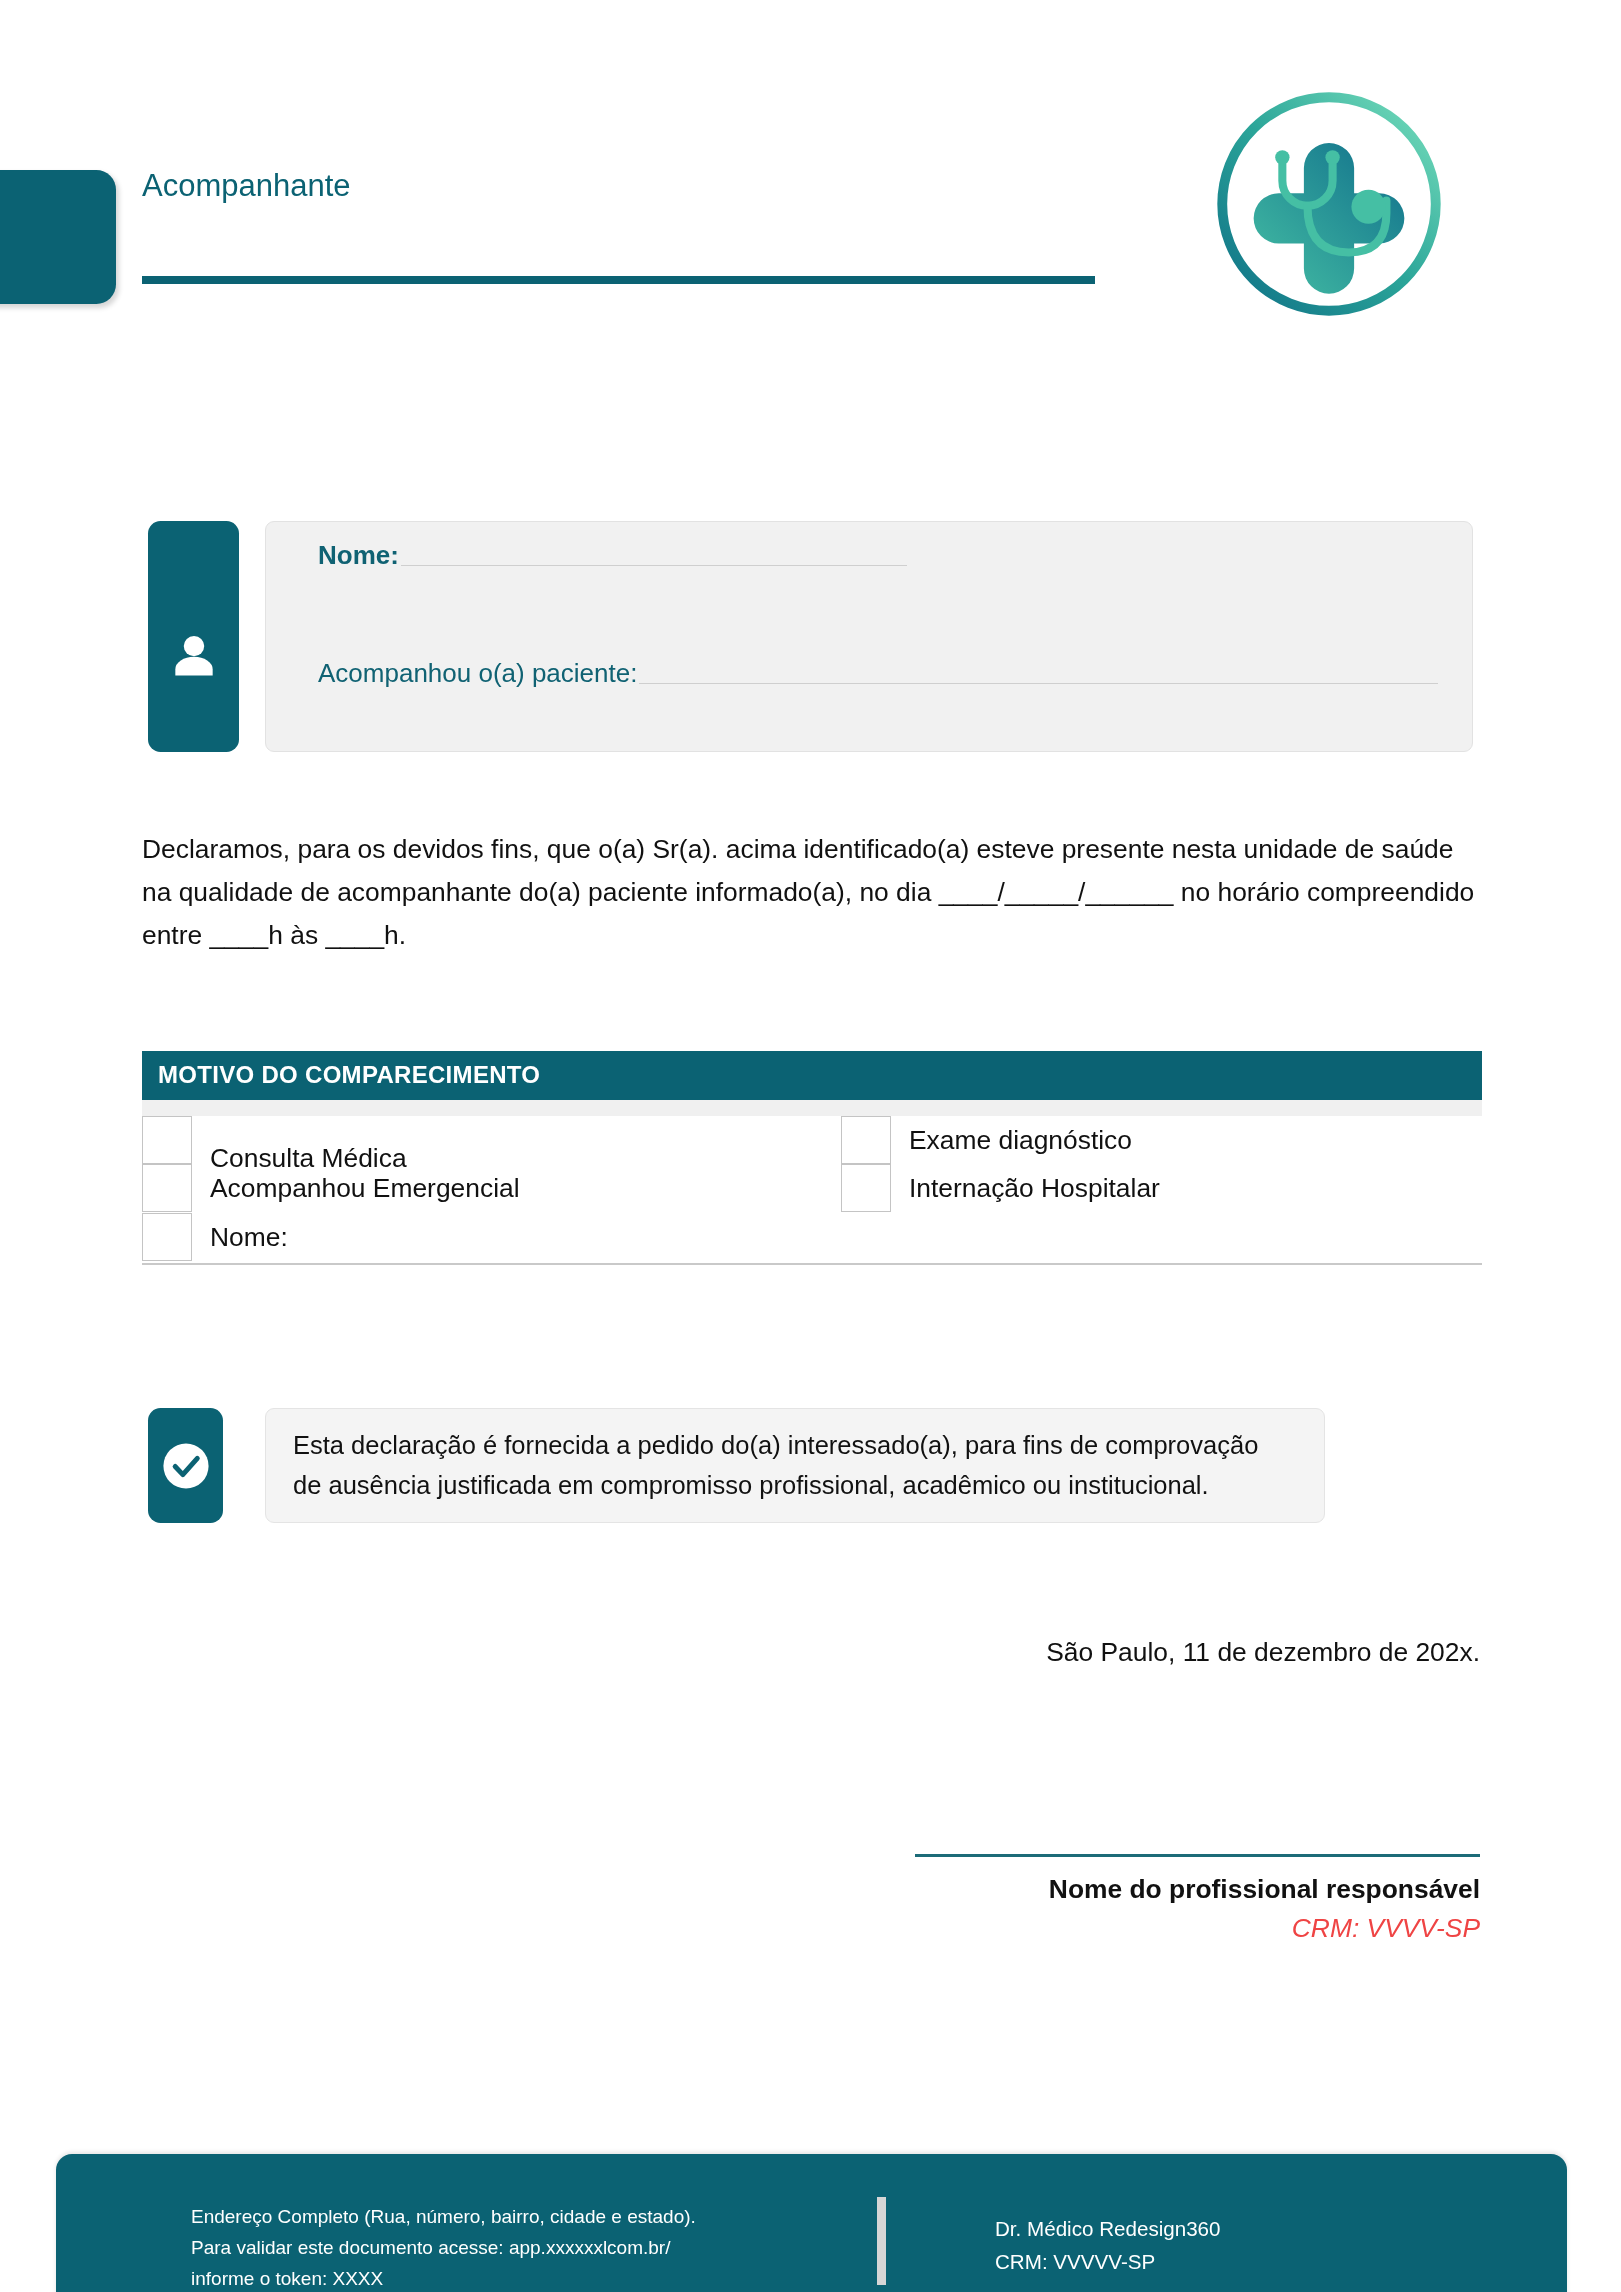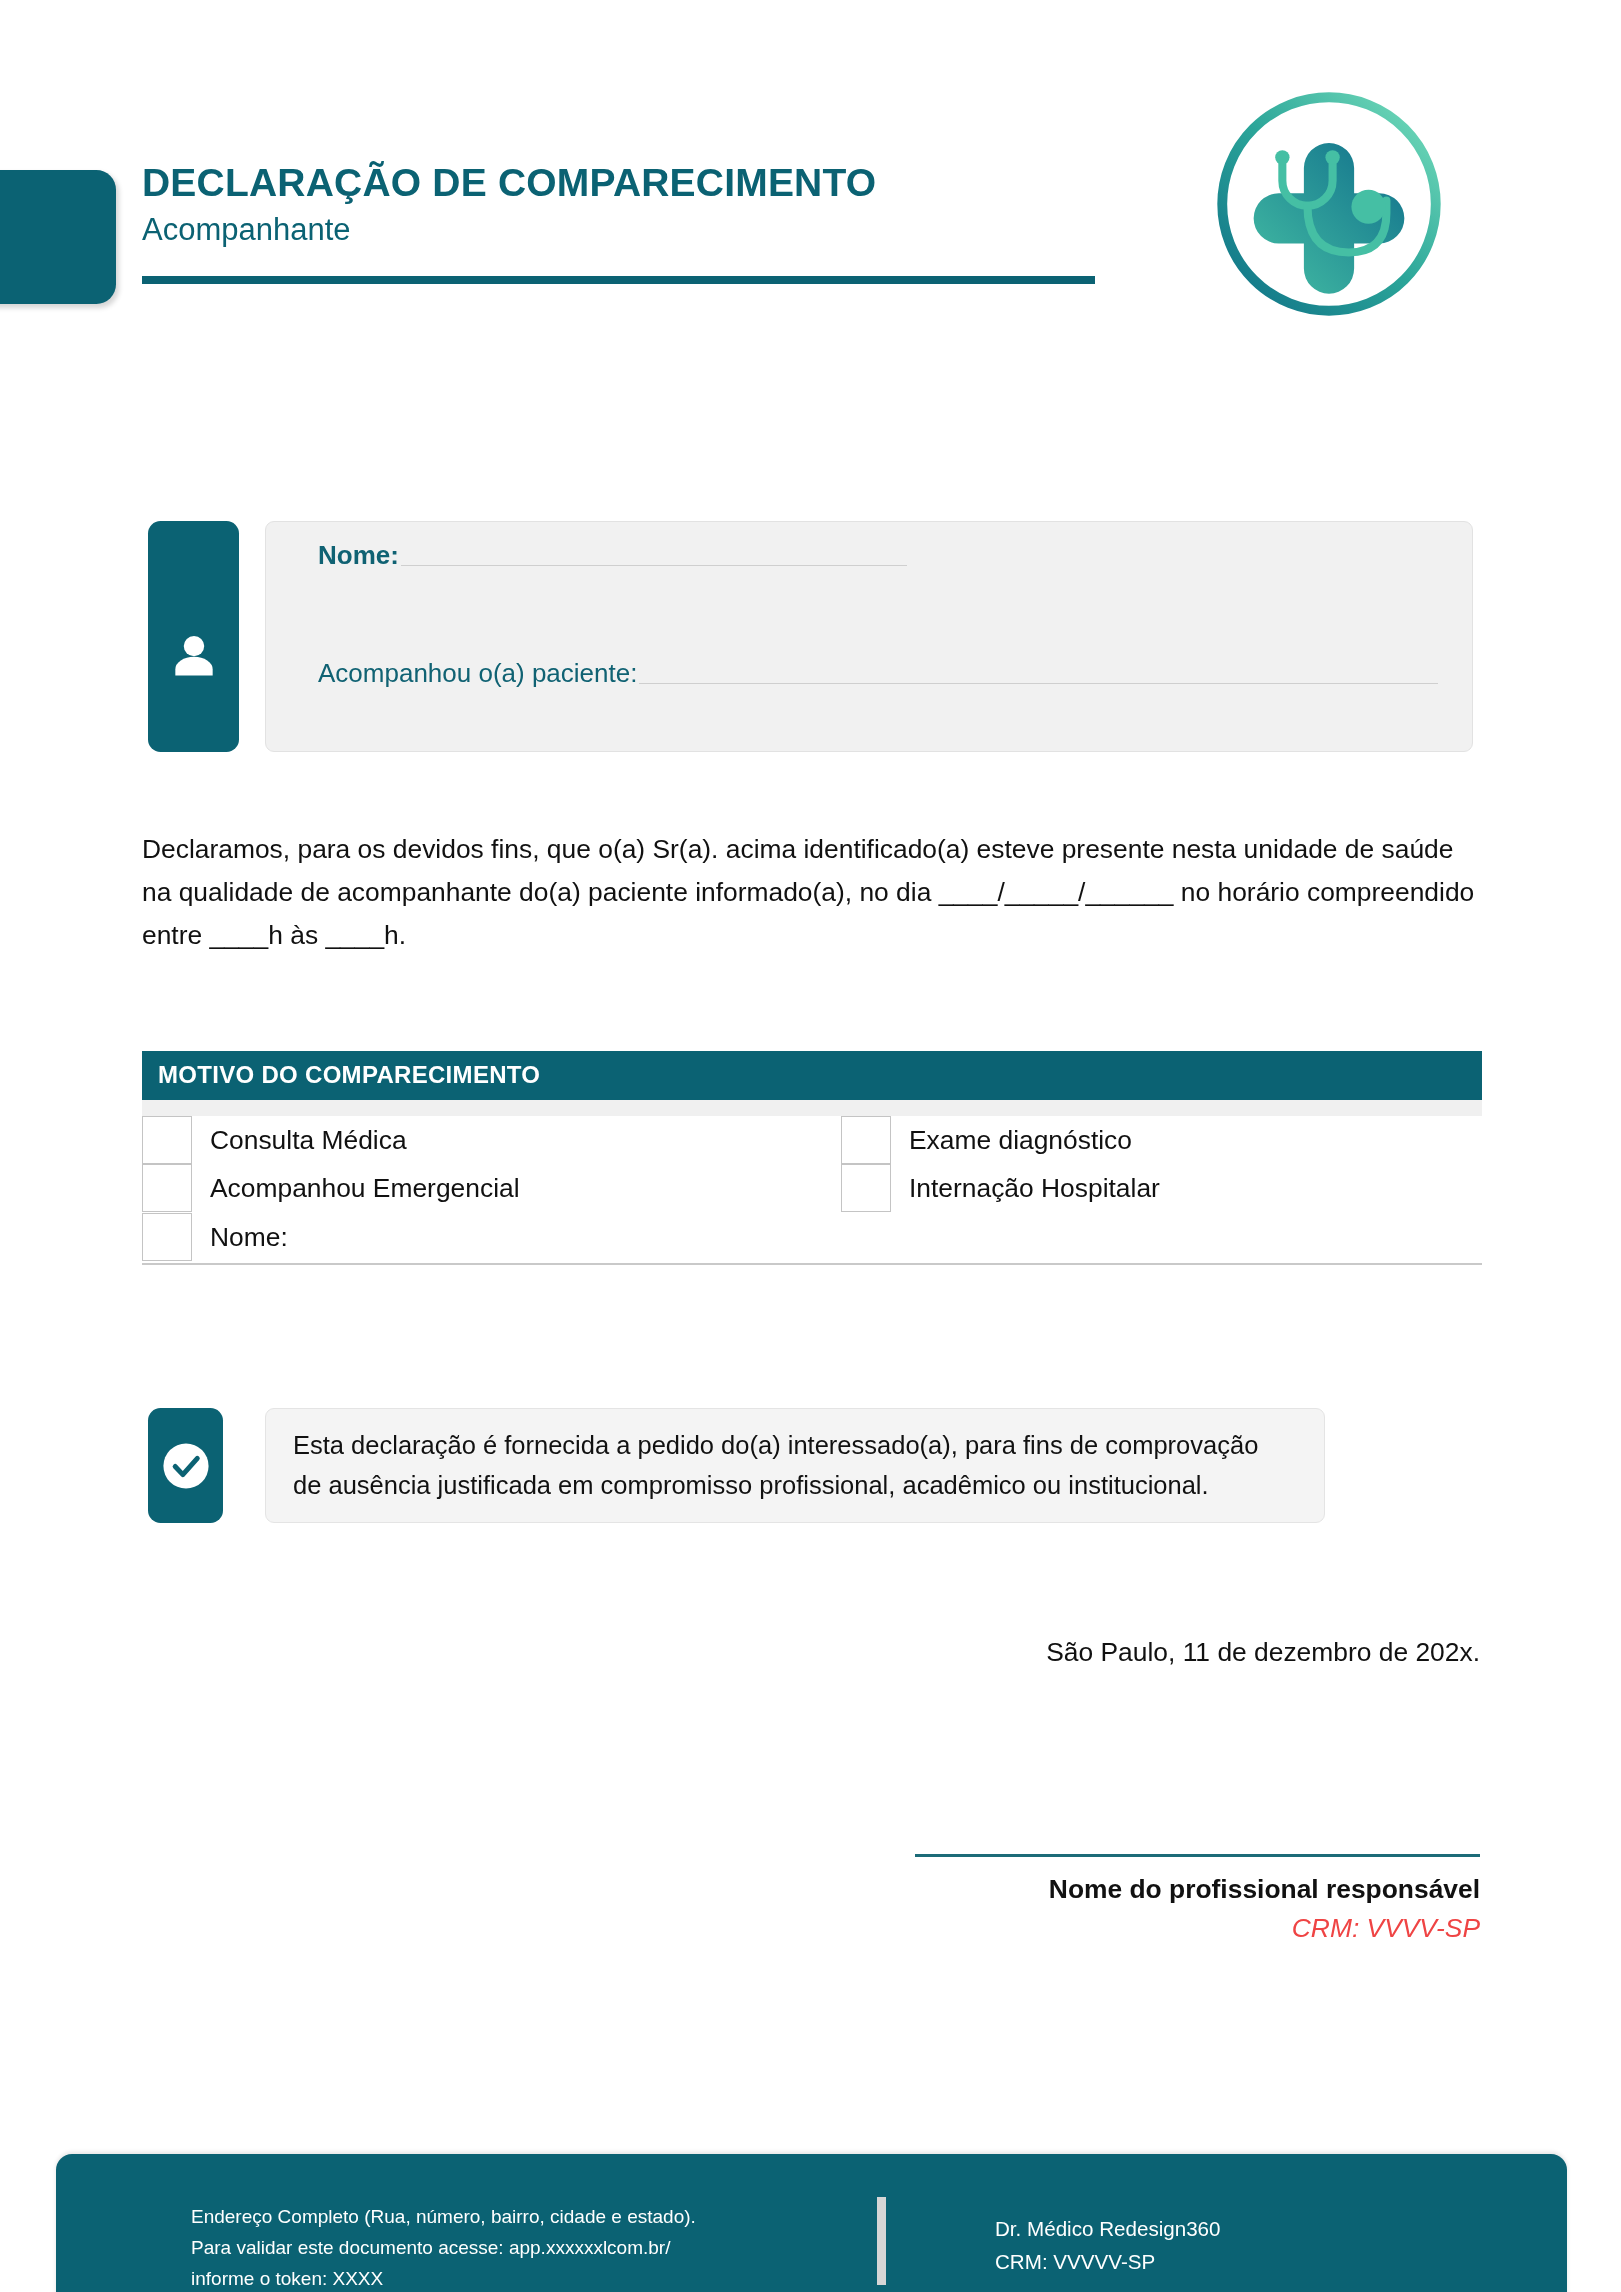--- a/index.html
+++ b/index.html
@@ -182,21 +182,21 @@
     font-size: 26.4px;
     color: #111111;
     line-height: 48px;
     white-space: nowrap;
   }
   .c-l1 { left: 0px;   top: 0px;   }
   .c-l2 { left: 0px;   top: 48px;  }
   .c-l3 { left: 0px;   top: 97px; }
   .c-r1 { left: 699px; top: 0px;   }
   .c-r2 { left: 699px; top: 48px;  }
-  .t-l1 { left: 68px;  top: 0px;   }
+  .t-l1 { left: 68px;  top: 18px;   }
   .t-l2 { left: 68px;  top: 48px;  }
   .t-l3 { left: 68px;  top: 97px; }
   .t-r1 { left: 767px; top: 0px;   }
   .t-r2 { left: 767px; top: 48px;  }
 
   
   .note-wrap {
     position: absolute;
     left: 148px;
     top: 1408px;
@@ -314,21 +314,20 @@
   }
   .nowrap { white-space: nowrap; }
 </style>
 </head>
 <body>
 
 <div class="header">
   <div class="header-tab"></div>
 
   <div class="header-text">
-    <div class="doc-title">DECLARAÇÃO DE COMPARECIMENTO</div>
     <div class="doc-subtitle">Acompanhante</div>
   </div>
   <div class="header-rule"></div>
 
   <div class="logo">
     <svg viewBox="0 0 272 272" width="244" height="244">
       <defs>
         <linearGradient id="ringGrad" x1="0" y1="1" x2="1" y2="0">
           <stop offset="0%" stop-color="#0e6f86"></stop>
           <stop offset="50%" stop-color="#2ba599"></stop>

